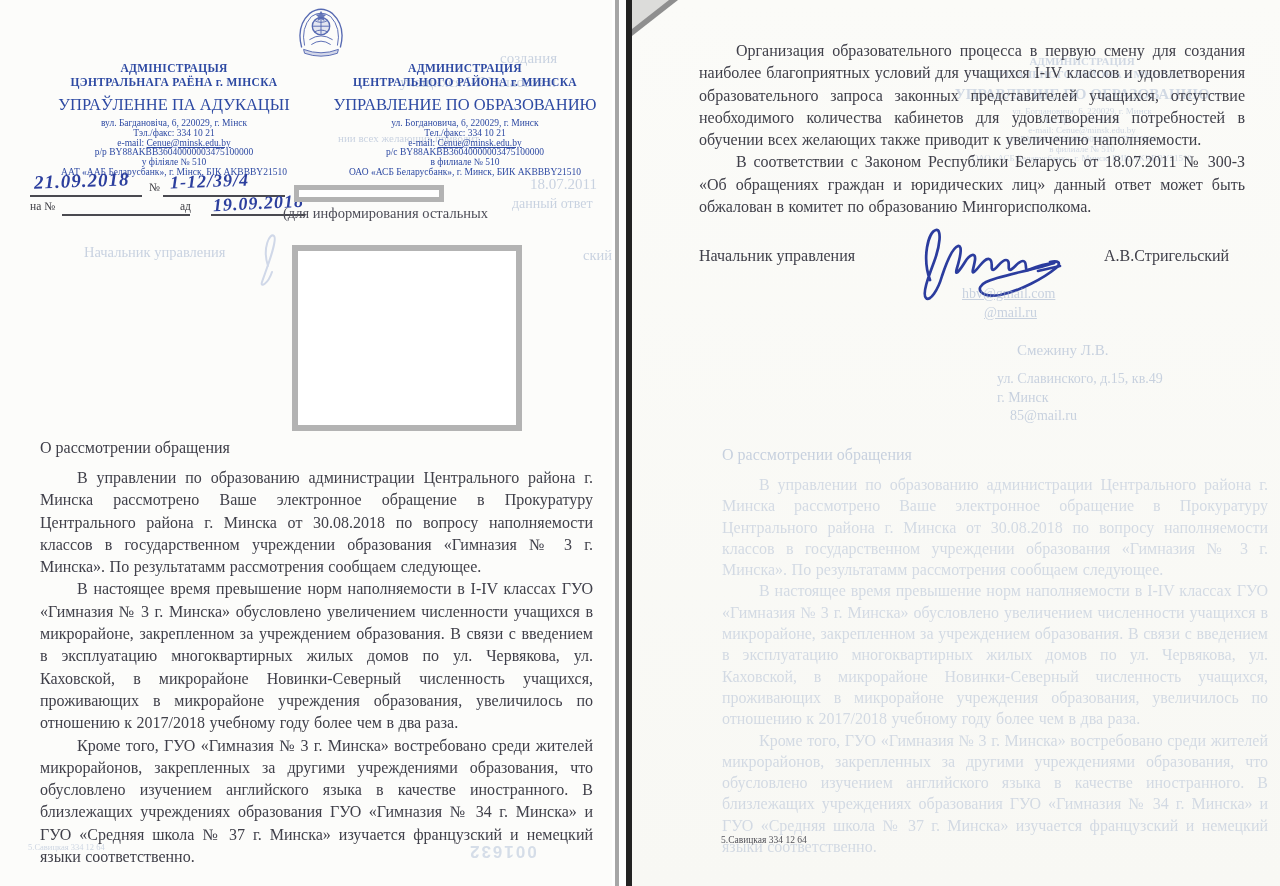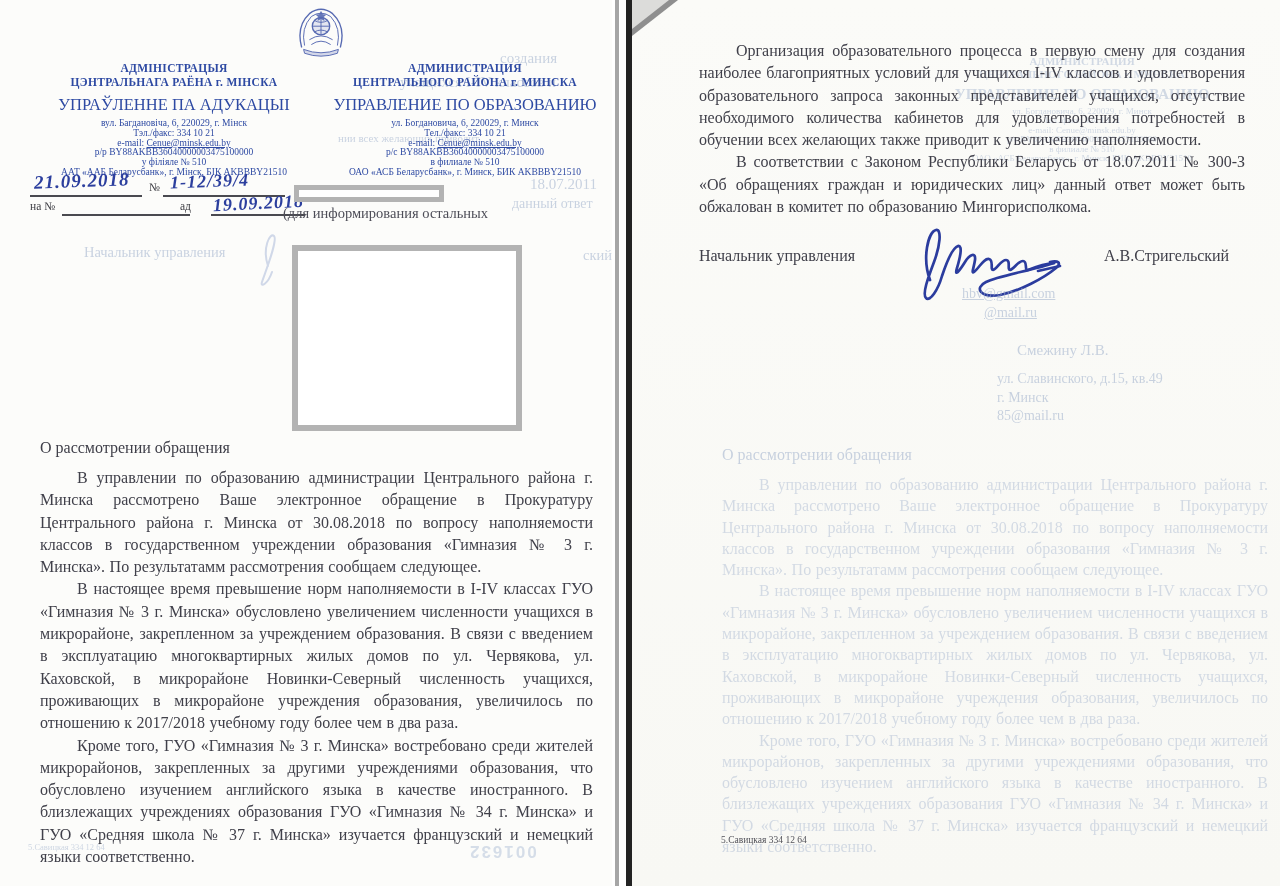--- a/index.html
+++ b/index.html
@@ -175,21 +175,21 @@
         <path d="M136,53 L158,48"></path>
       </g>
     </svg>
     <div class="abs signoff" style="left:472px;top:247px;">А.В.Стригельский</div>
 
     <div class="abs ghost" style="left:330px;top:286px;font-size:14px;text-decoration:underline;">hbv@gmail.com</div>
     <div class="abs ghost" style="left:352px;top:305px;font-size:14px;text-decoration:underline;">@mail.ru</div>
     <div class="abs ghost" style="left:385px;top:342px;font-size:15px;">Смежину Л.В.</div>
     <div class="abs ghost" style="left:365px;top:371px;font-size:14px;">ул. Славинского, д.15, кв.49</div>
     <div class="abs ghost" style="left:365px;top:390px;font-size:14px;">г. Минск</div>
-    <div class="abs ghost" style="left:365px;top:408px;font-size:14px;">85@mail.ru</div>
+    <div class="abs ghost" style="left:378px;top:408px;font-size:14px;">85@mail.ru</div>
 
     <div class="abs ghost" style="left:90px;top:446px;font-size:16px;">О рассмотрении обращения</div>
     <div class="body-block ghost-body" style="left:90px;top:474px;width:546px;">
       <p style="line-height:21.3px;">В управлении по образованию администрации Центрального района г. Минска рассмотрено Ваше электронное обращение в Прокуратуру Центрального района г. Минска от 30.08.2018 по вопросу наполняемости классов в государственном учреждении образования «Гимназия № 3 г. Минска». По результатамм рассмотрения сообщаем следующее.</p>
       <p style="line-height:21.3px;">В настоящее время превышение норм наполняемости в I-IV классах ГУО «Гимназия № 3 г. Минска» обусловлено увеличением численности учащихся в микрорайоне, закрепленном за учреждением образования. В связи с введением в эксплуатацию многоквартирных жилых домов по ул. Червякова, ул. Каховской, в микрорайоне Новинки-Северный численность учащихся, проживающих в микрорайоне учреждения образования, увеличилось по отношению к 2017/2018 учебному году более чем в два раза.</p>
       <p style="line-height:21.3px;">Кроме того, ГУО «Гимназия № 3 г. Минска» востребовано среди жителей микрорайонов, закрепленных за другими учреждениями образования, что обусловлено изучением английского языка в качестве иностранного. В близлежащих учреждениях образования ГУО «Гимназия № 34 г. Минска» и ГУО «Средняя школа № 37 г. Минска» изучается французский и немецкий языки соответственно.</p>
     </div>
 
     <div class="abs footer-exec" style="left:89px;top:835px;">5.Савицкая 334 12 64</div>
   </div>

